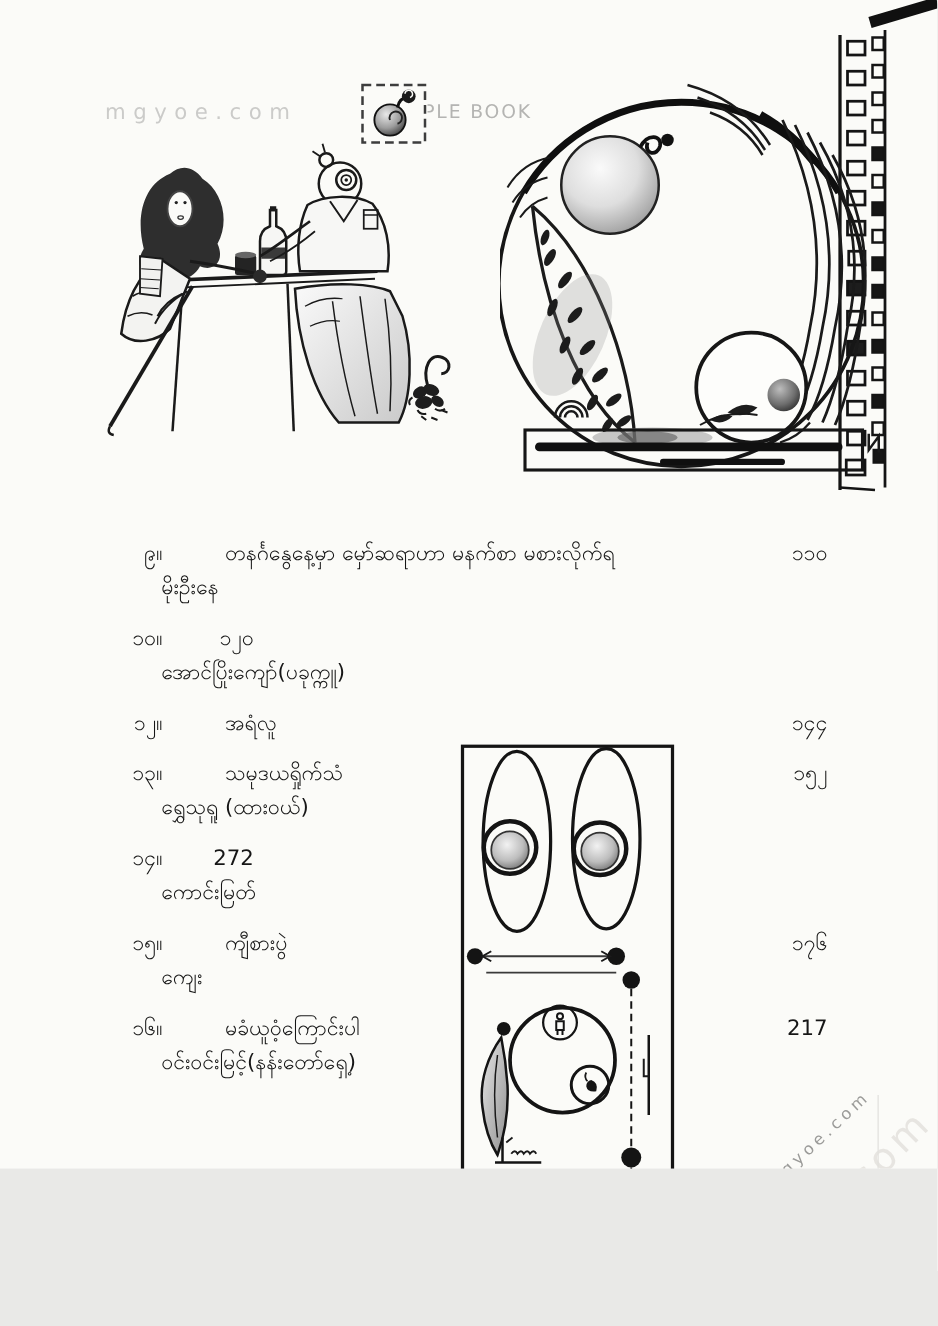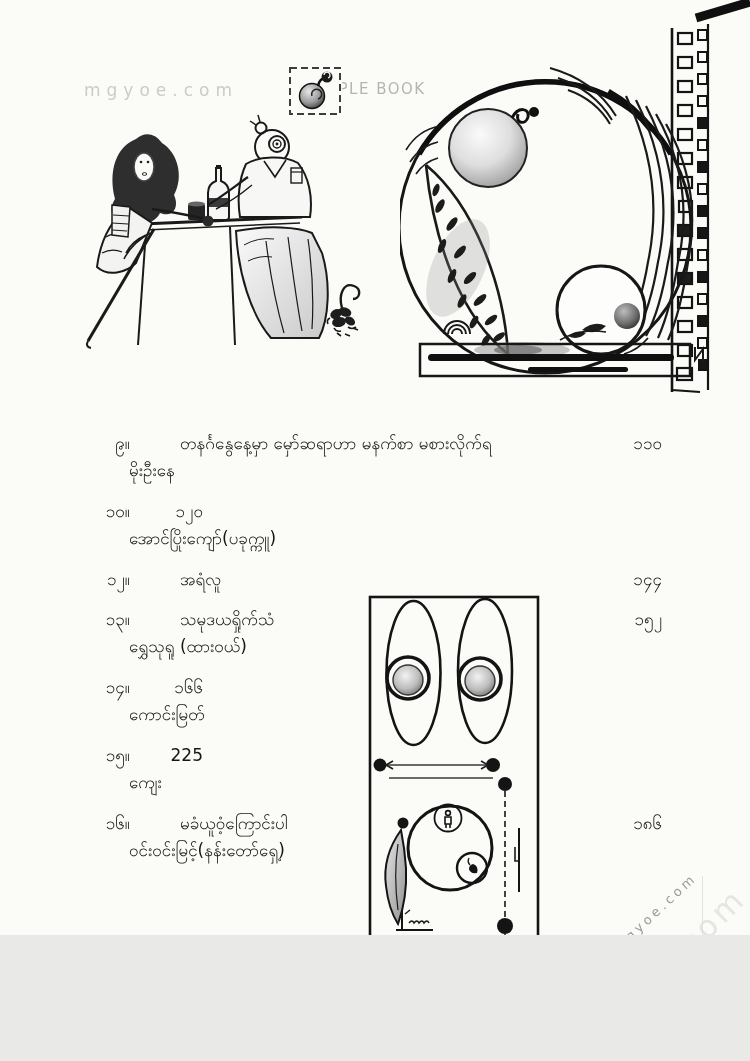--- a/index.html
+++ b/index.html
@@ -300,36 +300,37 @@
       <div class="toc-line">
         <span class="toc-num">၁၃။</span>
         <span class="toc-title">သမုဒယရှိုက်သံ</span>
         <span class="toc-page">၁၅၂</span>
       </div>
       <div class="toc-author">ရွှေသုရူ (ထားဝယ်)</div>
     </div>
     <div class="toc-entry">
       <div class="toc-line">
         <span class="toc-num">၁၄။</span>
-        <span class="toc-page">၁၆၆</span>
+        <span class="toc-page">272</span>
       </div>
       <div class="toc-author">ကောင်းမြတ်</div>
     </div>
     <div class="toc-entry">
       <div class="toc-line">
         <span class="toc-num">၁၅။</span>
-        <span class="toc-page">225</span>
+        <span class="toc-title">ကျီစားပွဲ</span>
+        <span class="toc-page">၁၇၆</span>
       </div>
       <div class="toc-author">ကျေး</div>
     </div>
     <div class="toc-entry">
       <div class="toc-line">
         <span class="toc-num">၁၆။</span>
         <span class="toc-title">မခံယူဝံ့ကြောင်းပါ</span>
-        <span class="toc-page">၁၈၆</span>
+        <span class="toc-page">217</span>
       </div>
       <div class="toc-author">ဝင်းဝင်းမြင့်(နန်းတော်ရှေ့)</div>
     </div>
   </div>
 
   <div class="midbox">
     <svg width="180" height="368" viewBox="0 0 180 368">
       <defs>
         <radialGradient id="gPupil" cx="42%" cy="36%" r="78%">
           <stop offset="0%" stop-color="#f2f2f2"></stop>

